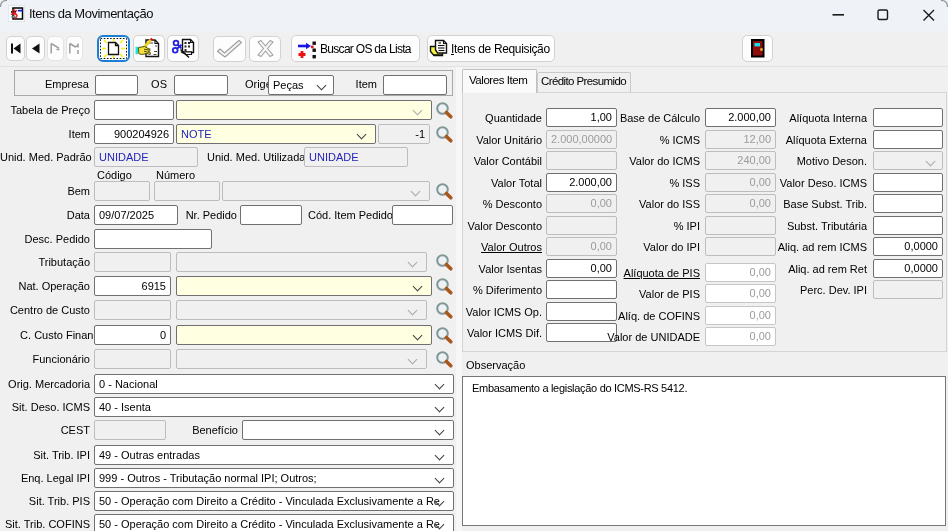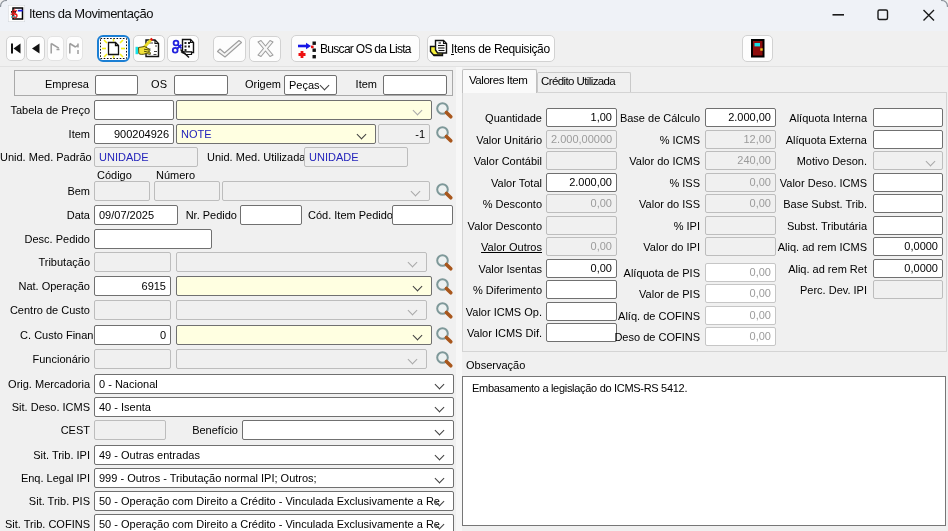--- a/index.html
+++ b/index.html
@@ -167,21 +167,21 @@
   <rect x="12.5" y="8" width="5.5" height="3.4" fill="#17dfe8"></rect>
   <rect x="18.3" y="13.3" width="2.4" height="2.4" fill="#f0c820"></rect>
 </svg>
 
 <div class="abs" style="left:14px;top:70px;width:439px;height:26px;border:1px solid #a9a9a9;box-sizing:border-box;"></div>
 <div class="lbl" style="left:20px;top:78px;width:69px;">Empresa</div>
 <div class="inp" style="left:95px;top:75px;width:43px;"></div>
 <div class="lbl" style="left:120px;top:78px;width:47px;">OS</div>
 <div class="inp" style="left:174px;top:75px;width:54px;"></div>
 <div class="lbl" style="left:200px;top:78px;width:81px;">Origem</div>
-<div class="inp" style="left:284px;top:75px;width:53px;">Peças<span class="chev" style="right:8px;top:6px;"></span></div>
+<div class="inp" style="left:268px;top:75px;width:66px;">Peças<span class="chev" style="right:8px;top:6px;"></span></div>
 <div class="lbl" style="left:330px;top:78px;width:47px;">Item</div>
 <div class="inp" style="left:383px;top:75px;width:64px;"></div>
 
 <div class="lbl" style="left:0px;top:104px;width:90px;">Tabela de Preço</div>
 <div class="inp" style="left:94px;top:100px;width:80px;"></div>
 <div class="inp yel" style="left:176px;top:100px;width:256px;">
     <span class="chev chevg" style="right:10px;top:6px;"></span>
   </div>
 <svg class="abs mag" style="left:433px;top:99px;" width="23" height="23" viewBox="0 0 23 23">
     <circle cx="9.5" cy="9.5" r="5.3" fill="#edf1f1" stroke="#7e9899" stroke-width="2"></circle>
@@ -306,21 +306,21 @@
     <div style="width:341px;overflow:hidden;white-space:nowrap;">50 - Operação com Direito a Crédito - Vinculada Exclusivamente a Rec</div>
     <span class="chev" style="right:10px;top:6px;"></span>
   </div>
 
 <div class="abs" style="left:456px;top:67px;width:6px;height:464px;background:#f7f7f7;"></div>
 <div class="abs" style="left:462px;top:92px;width:485px;height:260px;background:#f0f0f0;border:1px solid #d4d4d4;box-sizing:border-box;"></div>
 
 <div class="abs" style="left:537px;top:72px;width:94px;height:20px;background:#f0f0f0;border:1px solid #c9c9c9;border-bottom:none;border-radius:2px 2px 0 0;box-sizing:border-box;"></div>
 <div class="abs" style="left:462px;top:69px;width:75px;height:24px;background:#fafafa;border:1px solid #c0c0c0;border-bottom:none;border-radius:2px 2px 0 0;box-sizing:border-box;"></div>
 <div class="lbl" style="left:469px;top:74px;text-align:left;font-size:11.5px;letter-spacing:-0.45px;">Valores Item</div>
-<div class="lbl" style="left:541px;top:75px;text-align:left;font-size:11.5px;letter-spacing:-0.6px;">Crédito Utilizada</div>
+<div class="lbl" style="left:541px;top:75px;text-align:left;font-size:11.5px;letter-spacing:-0.6px;">Crédito Presumido</div>
 
 <div class="lbl" style="left:400px;top:112px;width:142px;">Quantidade</div>
 <div class="inp num ri" style="left:546px;top:108px;width:71px;">1,00</div>
 <div class="lbl" style="left:400px;top:134px;width:142px;">Valor Unitário</div>
 <div class="inp num ri dis" style="left:546px;top:130px;width:71px;">2.000,00000</div>
 <div class="lbl" style="left:400px;top:155px;width:142px;">Valor Contábil</div>
 <div class="inp num ri dis" style="left:546px;top:151px;width:71px;"></div>
 <div class="lbl" style="left:400px;top:177px;width:142px;">Valor Total</div>
 <div class="inp num ri" style="left:546px;top:173px;width:71px;">2.000,00</div>
 <div class="lbl" style="left:400px;top:198px;width:142px;">% Desconto</div>
@@ -344,27 +344,27 @@
 <div class="lbl" style="left:560px;top:155px;width:140px;">Valor do ICMS</div>
 <div class="inp num ri dis" style="left:705px;top:151px;width:71px;">240,00</div>
 <div class="lbl" style="left:560px;top:177px;width:140px;">% ISS</div>
 <div class="inp num ri dis" style="left:705px;top:173px;width:71px;">0,00</div>
 <div class="lbl" style="left:560px;top:198px;width:140px;">Valor do ISS</div>
 <div class="inp num ri dis" style="left:705px;top:194px;width:71px;">0,00</div>
 <div class="lbl" style="left:560px;top:220px;width:140px;">% IPI</div>
 <div class="inp num ri dis" style="left:705px;top:216px;width:71px;"></div>
 <div class="lbl" style="left:560px;top:241px;width:140px;">Valor do IPI</div>
 <div class="inp num ri dis" style="left:705px;top:237px;width:71px;"></div>
-<div class="lbl" style="left:560px;top:267px;width:140px;">Alíquota de PIS</div>
+<div class="lbl" style="left:560px;top:267px;width:140px;text-decoration:underline;">Alíquota de PIS</div>
 <div class="inp num ri" style="left:705px;top:263px;width:71px;border-color:#c6c6c6;color:#9b9b9b;">0,00</div>
 <div class="lbl" style="left:560px;top:288px;width:140px;">Valor de PIS</div>
 <div class="inp num ri" style="left:705px;top:284px;width:71px;border-color:#c6c6c6;color:#9b9b9b;">0,00</div>
 <div class="lbl" style="left:560px;top:310px;width:140px;">Alíq. de COFINS</div>
 <div class="inp num ri" style="left:705px;top:306px;width:71px;border-color:#c6c6c6;color:#9b9b9b;">0,00</div>
-<div class="lbl" style="left:560px;top:331px;width:140px;">Deso de COFINS</div>
+<div class="lbl" style="left:560px;top:331px;width:140px;">Valor de UNIDADE</div>
 <div class="inp num ri" style="left:705px;top:327px;width:71px;border-color:#c6c6c6;color:#9b9b9b;">0,00</div>
 <div class="lbl" style="left:727px;top:112px;width:140px;">Alíquota Interna</div>
 <div class="inp num ri" style="left:873px;top:108px;width:70px;"></div>
 <div class="lbl" style="left:727px;top:134px;width:140px;">Alíquota Externa</div>
 <div class="inp num ri" style="left:873px;top:130px;width:70px;"></div>
 <div class="lbl" style="left:727px;top:155px;width:140px;">Motivo Deson.</div>
 <div class="inp num ri dis" style="left:873px;top:151px;width:70px;">
     <span class="chev chevg" style="right:8px;top:6px;"></span>
   </div>
 <div class="lbl" style="left:727px;top:177px;width:140px;">Valor Deso. ICMS</div>

